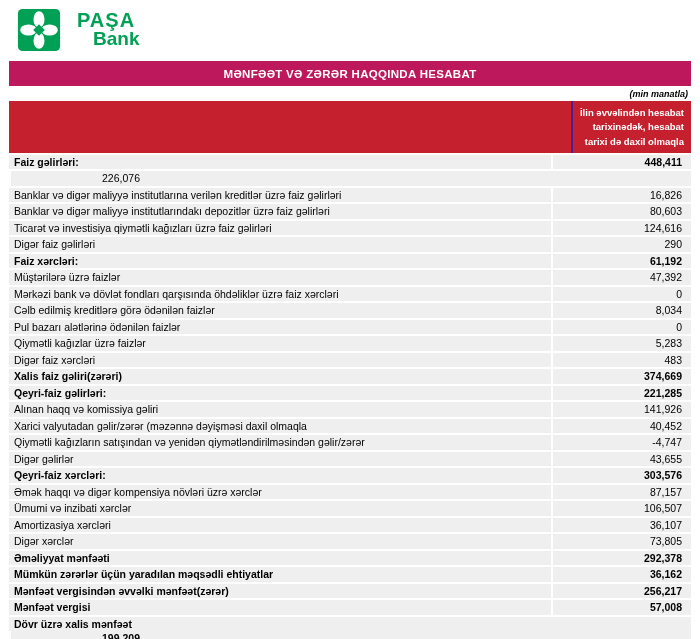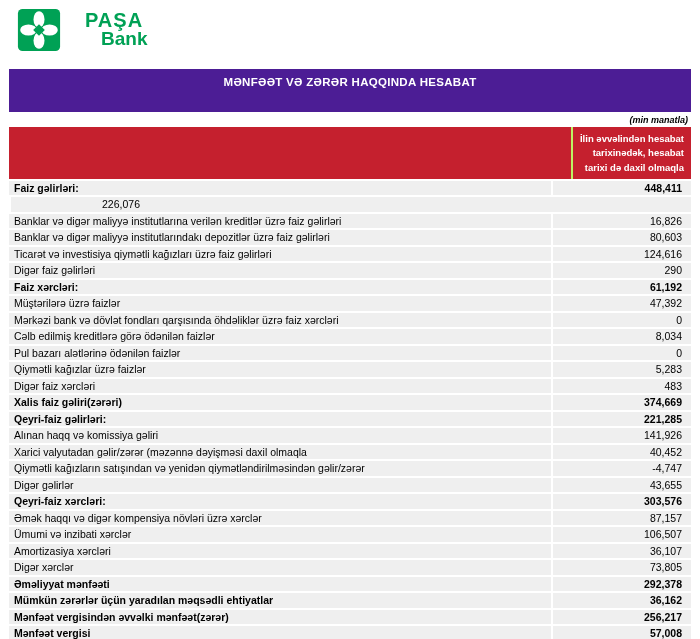--- a/index.html
+++ b/index.html
@@ -14,68 +14,68 @@
     height: 639px;
     box-sizing: border-box;
     padding: 6px 9px 0 9px;
     background: #fff;
     overflow: hidden;
   }
   
   .logo-row {
     display: flex;
     align-items: center;
-    gap: 24px;
+    gap: 16px;
     height: 48px;
-    margin-bottom: 15px;
+    margin-bottom: 7px;
     padding-left: 8px;
   }
   .logo-mark svg { display: block; width: 44px; height: 44px; }
   .logo-text {
     font-weight: bold;
     color: #00A155;
     line-height: 0.95;
   }
   .logo-line1 {
     font-size: 20px;
     letter-spacing: 1px;
   }
   .logo-line2 {
     font-size: 19px;
     margin-left: 16px;
   }
   
   .title-bar {
-    background: #4c1d95;
+    background: #be185d;
     color: #ffffff;
     text-align: center;
     font-weight: bold;
     font-size: 11.5px;
     letter-spacing: 0.3px;
-    padding: 7px 0 24px 0;
+    padding: 7px 0 6px 0;
   }
   .unit-note {
     text-align: right;
     font-size: 9px;
     font-style: italic;
     font-weight: bold;
     padding: 3px 3px 2px 0;
   }
   
   .pnl-table { width: 100%; }
   .thead {
     display: flex;
     background: #C5202E;
     color: #fff;
   }
   .th-label { flex: 1; }
   .th-value {
     width: 120px;
     box-sizing: border-box;
-    border-left: 2px solid #bef264;
+    border-left: 2px solid #4c1d95;
     text-align: right;
     font-weight: bold;
     font-size: 9.5px;
     line-height: 1.5;
     padding: 5px 7px 4px 4px;
   }
   .row {
     display: flex;
     background: #EFEFEF;
     border-top: 2px solid #ffffff;

